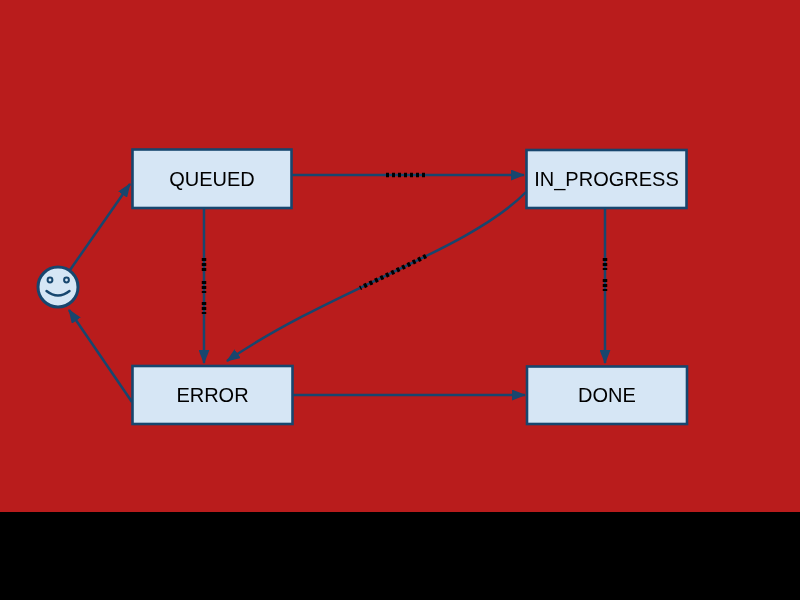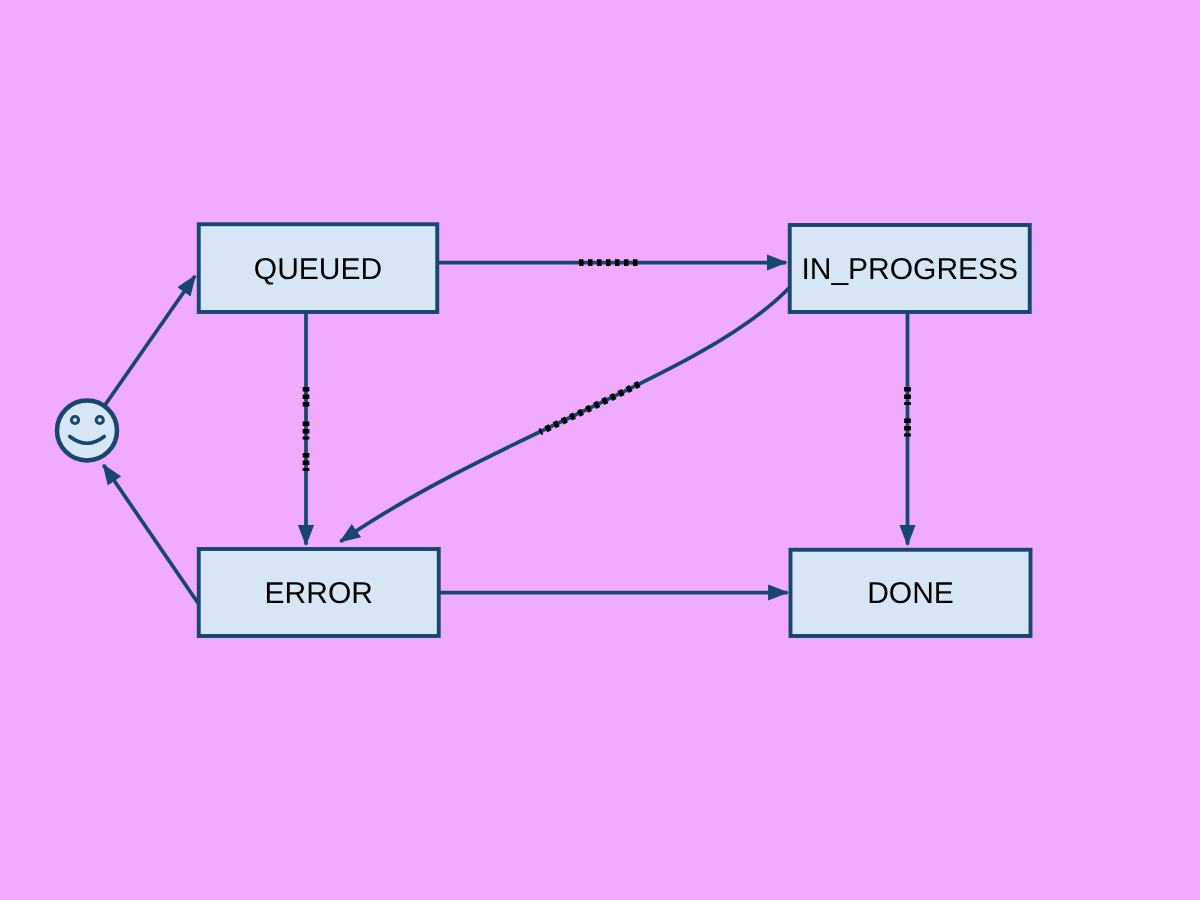--- a/index.html
+++ b/index.html
@@ -6,22 +6,22 @@
     margin:0;
     padding:0;
     width:800px;
     height:600px;
     background:#000000;
     overflow:hidden;
   }
   .stage{
     position:relative;
     width:800px;
-    height:600px;
-    background:#f0abfc;
+    height:512px;
+    background:#b91c1c;
   }
   svg{display:block}
   .node-box{
     fill:#d6e6f5;
     stroke:#17466e;
     stroke-width:2.6;
   }
   .node-label{
     font-family:"Liberation Sans", sans-serif;
     font-size:20px;

